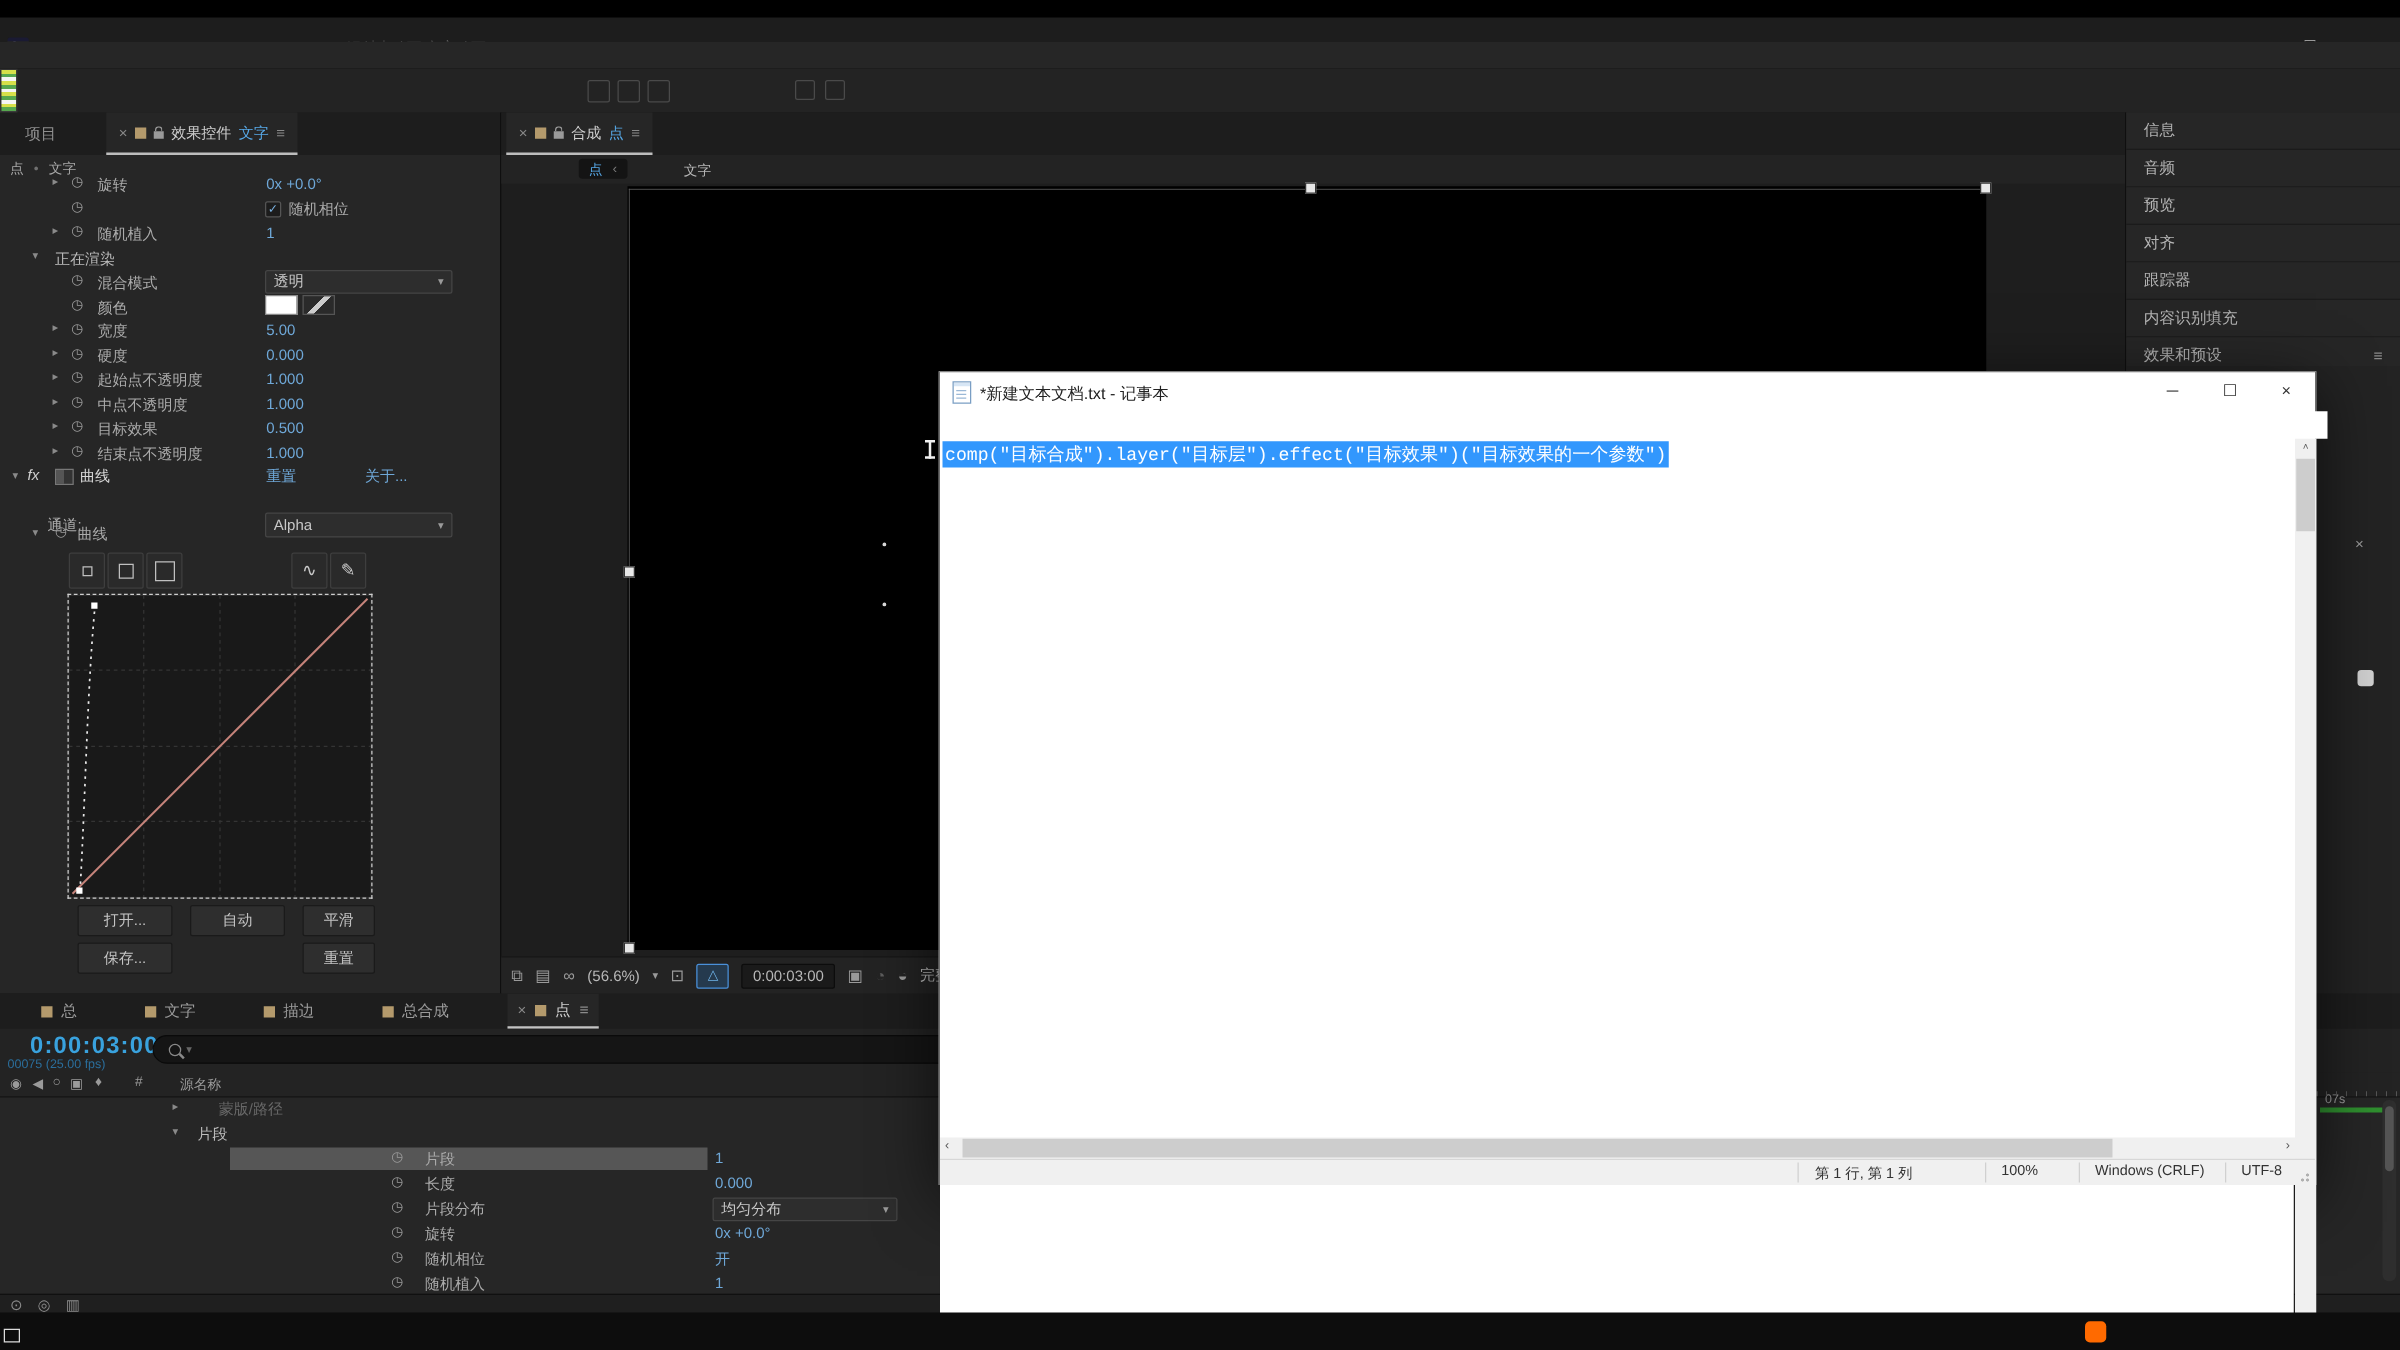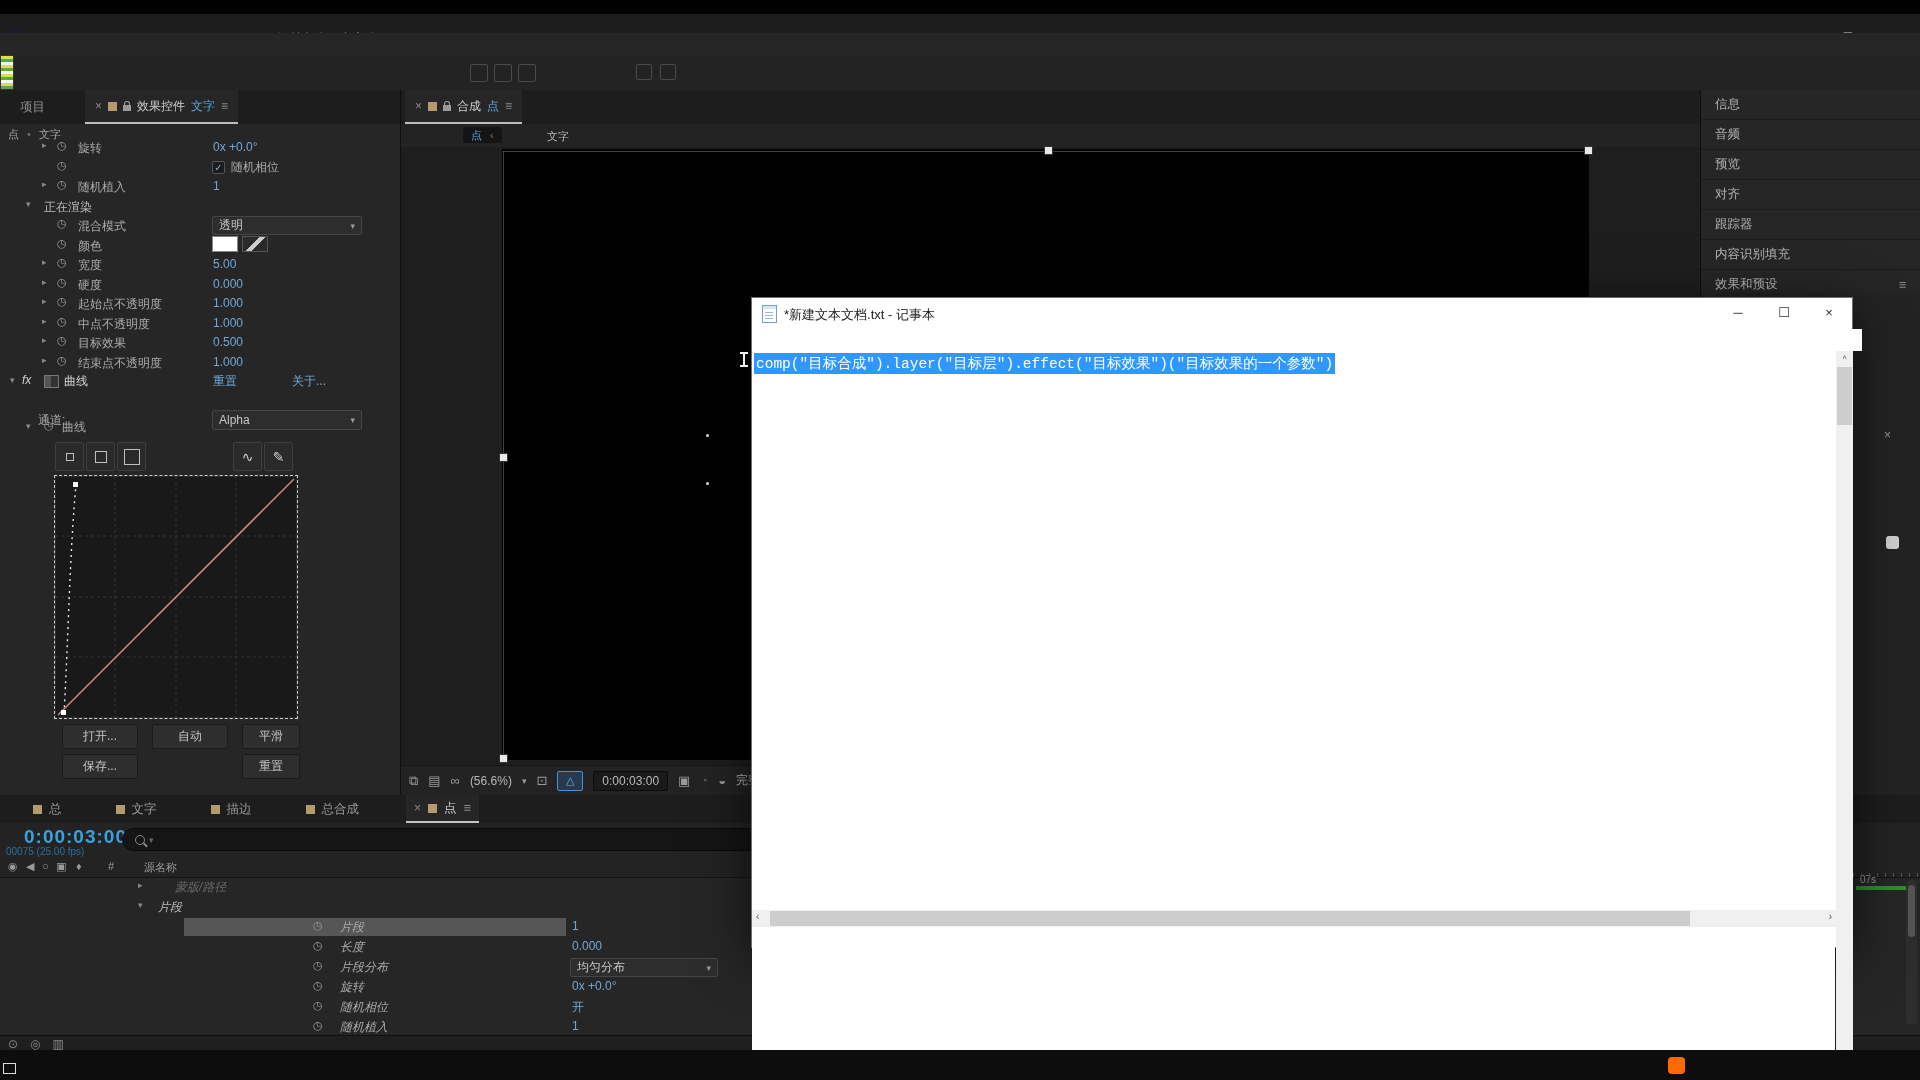--- a/index.html
+++ b/index.html
@@ -108,21 +108,21 @@
   #tl-searchrow{left:0;top:28px;width:100%;height:35px;background:#232323;}
   #tl-time{left:24px;top:3px;font-size:19px;font-weight:bold;color:#39a2de;letter-spacing:1px;}
   #tl-fps{left:6px;top:23px;font-size:10px;color:#2b6e9b;}
   #tl-search{left:122px;top:5px;width:884px;height:23px;background:#151515;border:1px solid #0a0a0a;border-radius:12px;display:flex;align-items:center;gap:4px;padding-left:12px;box-sizing:border-box;}
   #tl-header{left:0;top:63px;width:100%;height:19px;background:#232323;border-bottom:1px solid #141414;font-size:11px;color:#9a9a9a;}
   #tl-header .hic{position:absolute;top:2px;font-size:11px;}
   #tl-rows{left:0;top:82px;width:1920px;}
   .tlrow{position:relative;height:20px;font-size:12px;}
   .tlrow .chev{position:absolute;left:138px;top:3px;color:#8a8a8a;font-size:9px;}
   .tlrow .sw{position:absolute;left:313px;top:2px;color:#9a9a9a;font-size:11px;}
-  .tlrow .lbl{position:absolute;left:340px;top:2px;color:#ababab;font-style:italic;}
+  .tlrow .lbl{position:absolute;left:340px;top:2px;color:#ababab;}
   .tlrow .val{position:absolute;left:572px;top:2px;color:#6fa8d8;}
   .tlrow .sw2{position:absolute;left:884px;top:2px;color:#9a9a9a;font-size:11px;}
   .tlrow .dd{display:none;}
   .tlrow.k-dd .dd{display:flex;position:absolute;left:570px;top:1px;width:134px;height:17px;background:#2d2d2d;border:1px solid #454545;border-radius:2px;align-items:center;justify-content:space-between;padding:0 6px;color:#c8c8c8;}
   .tlrow.k-dd .dd::after{content:"▾";color:#9a9a9a;font-size:9px;}
   .tlrow.k-sec .lbl{left:158px;color:#bdbdbd;}
   .tlrow.k-dim .lbl{left:175px;color:#686868;}
   .tlrow.sel::before{content:"";position:absolute;left:184px;top:1px;width:382px;height:18px;background:#565656;}
   .kfbeam{position:absolute;width:9px;height:13px;border-top:2px solid #4aa3e8;border-bottom:2px solid #4aa3e8;background:linear-gradient(90deg,transparent 3.5px,#4aa3e8 3.5px 5.5px,transparent 5.5px);}
   #tl-bottombar{left:0;top:240px;width:100%;height:15px;background:#1f1f1f;border-top:1px solid #101010;display:flex;align-items:center;color:#8a8a8a;}
@@ -640,20 +640,31 @@
     <div id="np-vscroll" class="ab">
       <span class="ab" style="left:0;top:2px;width:17px;">˄</span>
       <span id="np-vthumb"></span>
 
     </div>
     <div id="np-hscroll" class="ab">
       <span class="ab" style="left:4px;top:1px;">‹</span>
       <span id="np-hthumb"></span>
       <span class="ab" style="right:4px;top:1px;">›</span>
     </div>
+    <div id="np-status" class="ab">
+      <span class="np-sep" style="left:686px;"></span>
+      <span class="ab" style="left:700px;top:3px;">第 1 行, 第 1 列</span>
+      <span class="np-sep" style="left:836px;"></span>
+      <span class="ab" style="left:849px;top:3px;">100%</span>
+      <span class="np-sep" style="left:911px;"></span>
+      <span class="ab" style="left:924px;top:3px;">Windows (CRLF)</span>
+      <span class="np-sep" style="left:1028px;"></span>
+      <span class="ab" style="left:1041px;top:3px;">UTF-8</span>
+      <span id="np-grip" class="ab"></span>
+    </div>
   </div>
 
   <div id="ibeam" class="ab">
       <span class="stem"></span>
     </div>
   <div id="stripes-widget" class="ab"></div>
   <div id="showdesk" class="ab"></div>
 
   <div id="taskbar" class="ab">
     <div id="tray" class="ab">

